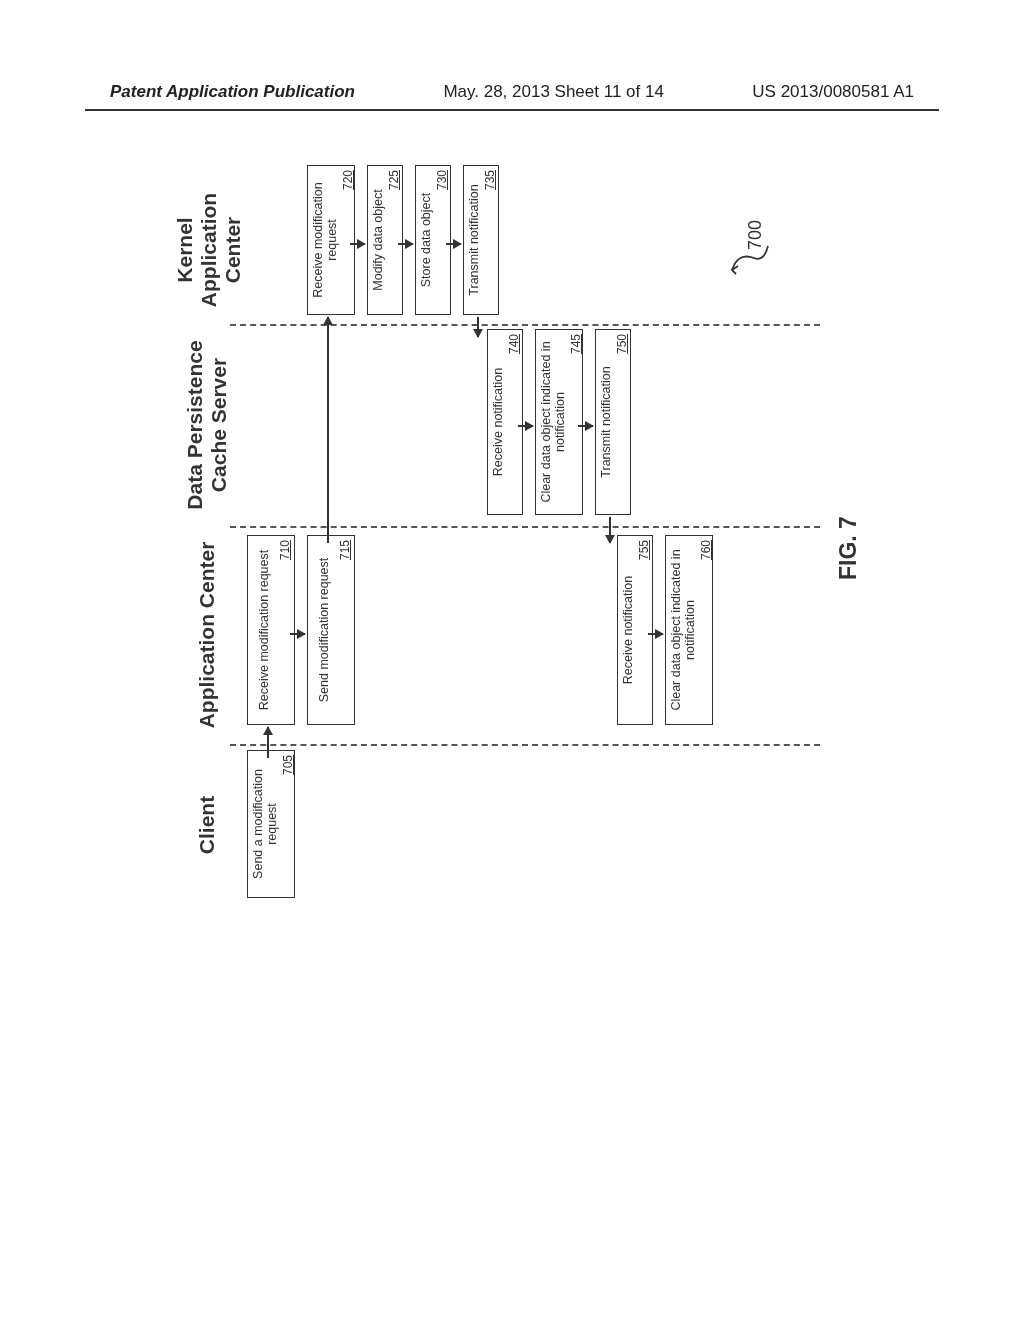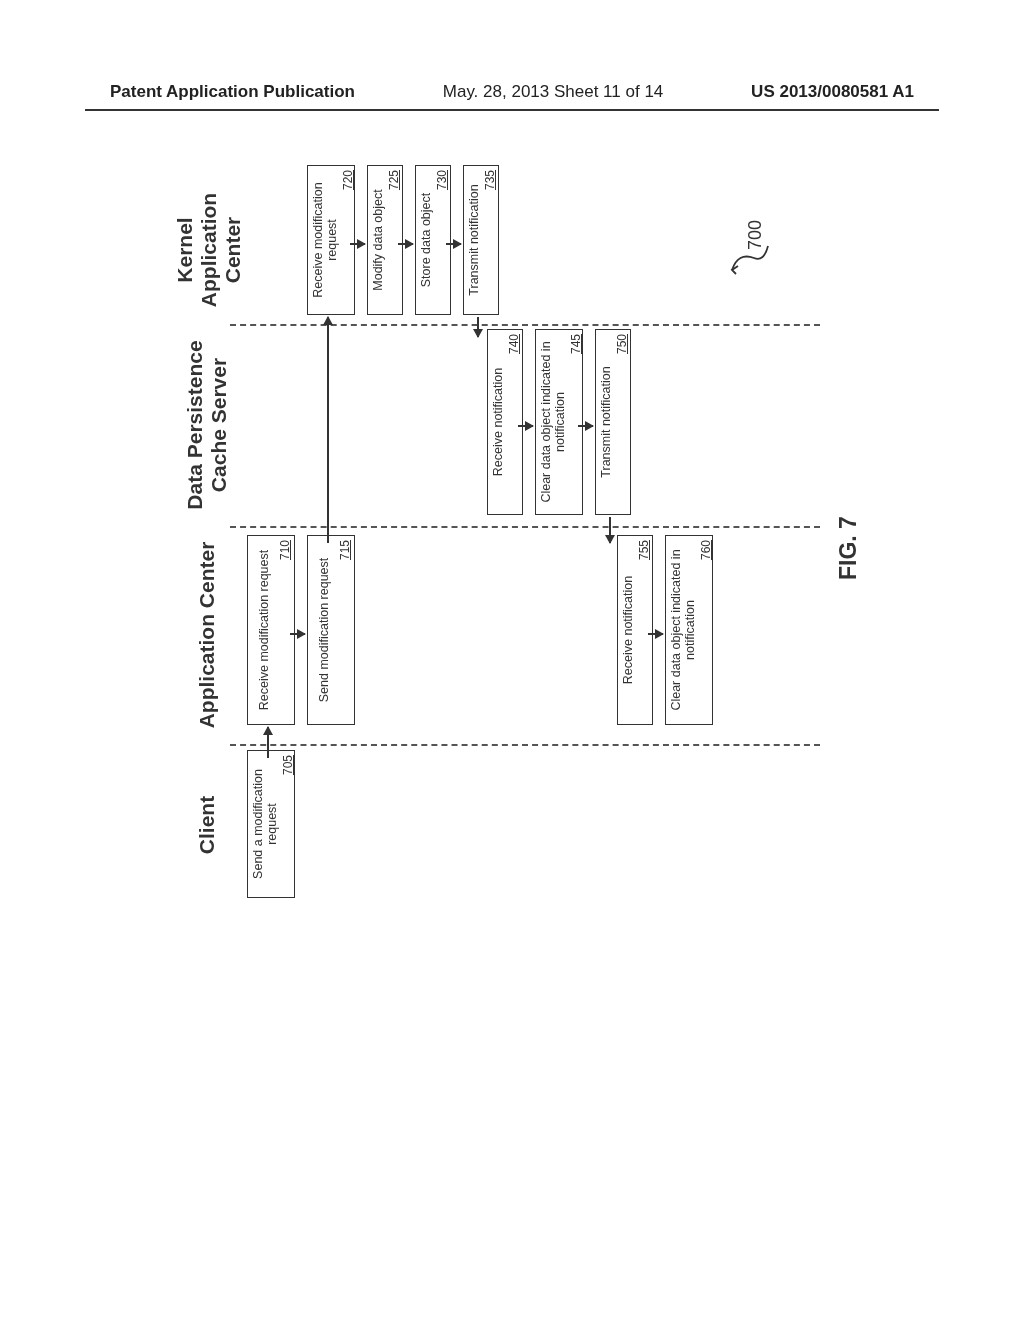--- a/index.html
+++ b/index.html
@@ -17,26 +17,27 @@
     left: 0;
     right: 0;
     display: flex;
     justify-content: space-between;
     padding: 0 110px;
     font-size: 17px;
   }
   .header-left {
     font-weight: bold;
     color: #222;
+    font-style: italic;
   }
   .header-center {
     color: #222;
   }
   .header-right {
-    font-weight: bold;
+    font-weight: normal;
     color: #222;
     text-align: right;
   }
   .hr-line {
     position: absolute;
     top: 109px;
     left: 85px;
     right: 85px;
     border-top: 2px solid #333;
   }

